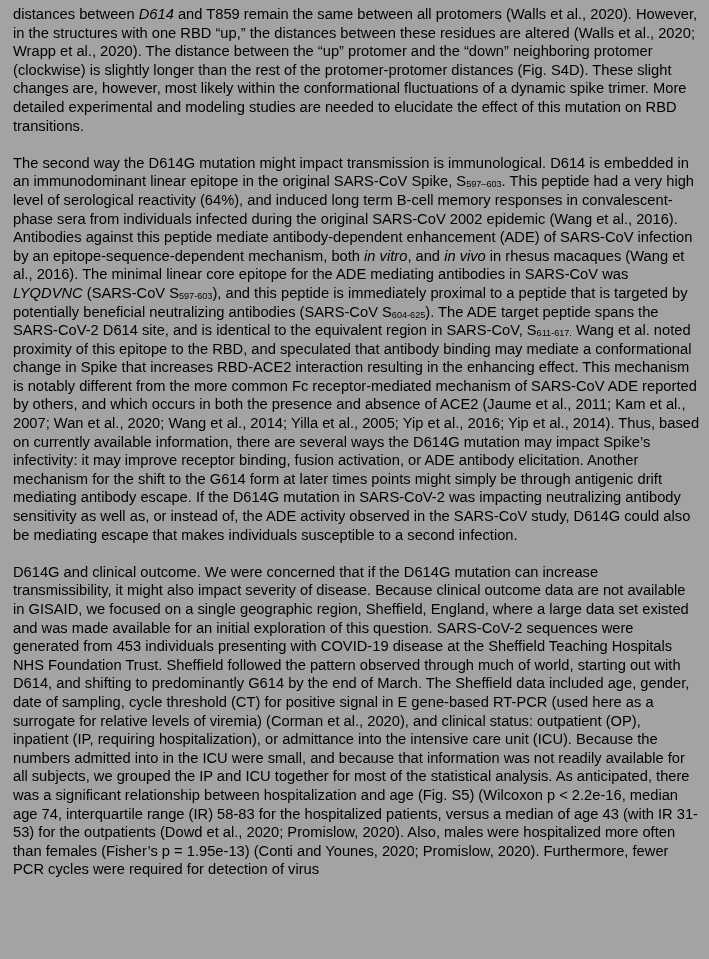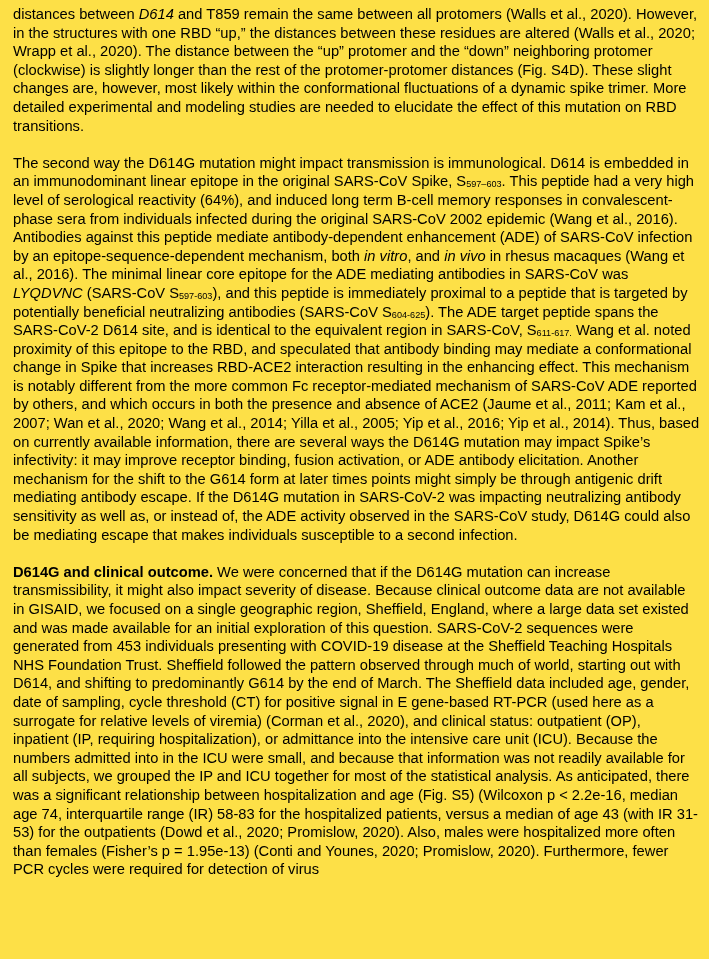--- a/index.html
+++ b/index.html
@@ -10,35 +10,35 @@
   body {
     width: 709px;
     height: 959px;
     overflow: hidden;
   }
   .page {
     box-sizing: border-box;
     width: 709px;
     height: 959px;
     padding: 5px 13px 0 13px;
-    background: #fde047;
+    background: #a3a3a3;
     color: #000000;
     font-family: "Liberation Sans", sans-serif;
     font-size: 14.7px;
     line-height: 18.6px;
     text-align: left;
   }
   .page-text { width: 687px; }
   p.doc-paragraph {
     margin: 0 0 18.6px 0;
     padding: 0;
   }
   .n  { font-style: normal; }
   .i  { font-style: italic; }
-  .b  { font-weight: bold; }
+  .b  { font-weight: normal; }
   .sub {
     font-size: 0.62em;
     vertical-align: -0.14em;
     line-height: 0;
   }
 </style>
 </head>
 <body>
 
 <main class="page">

